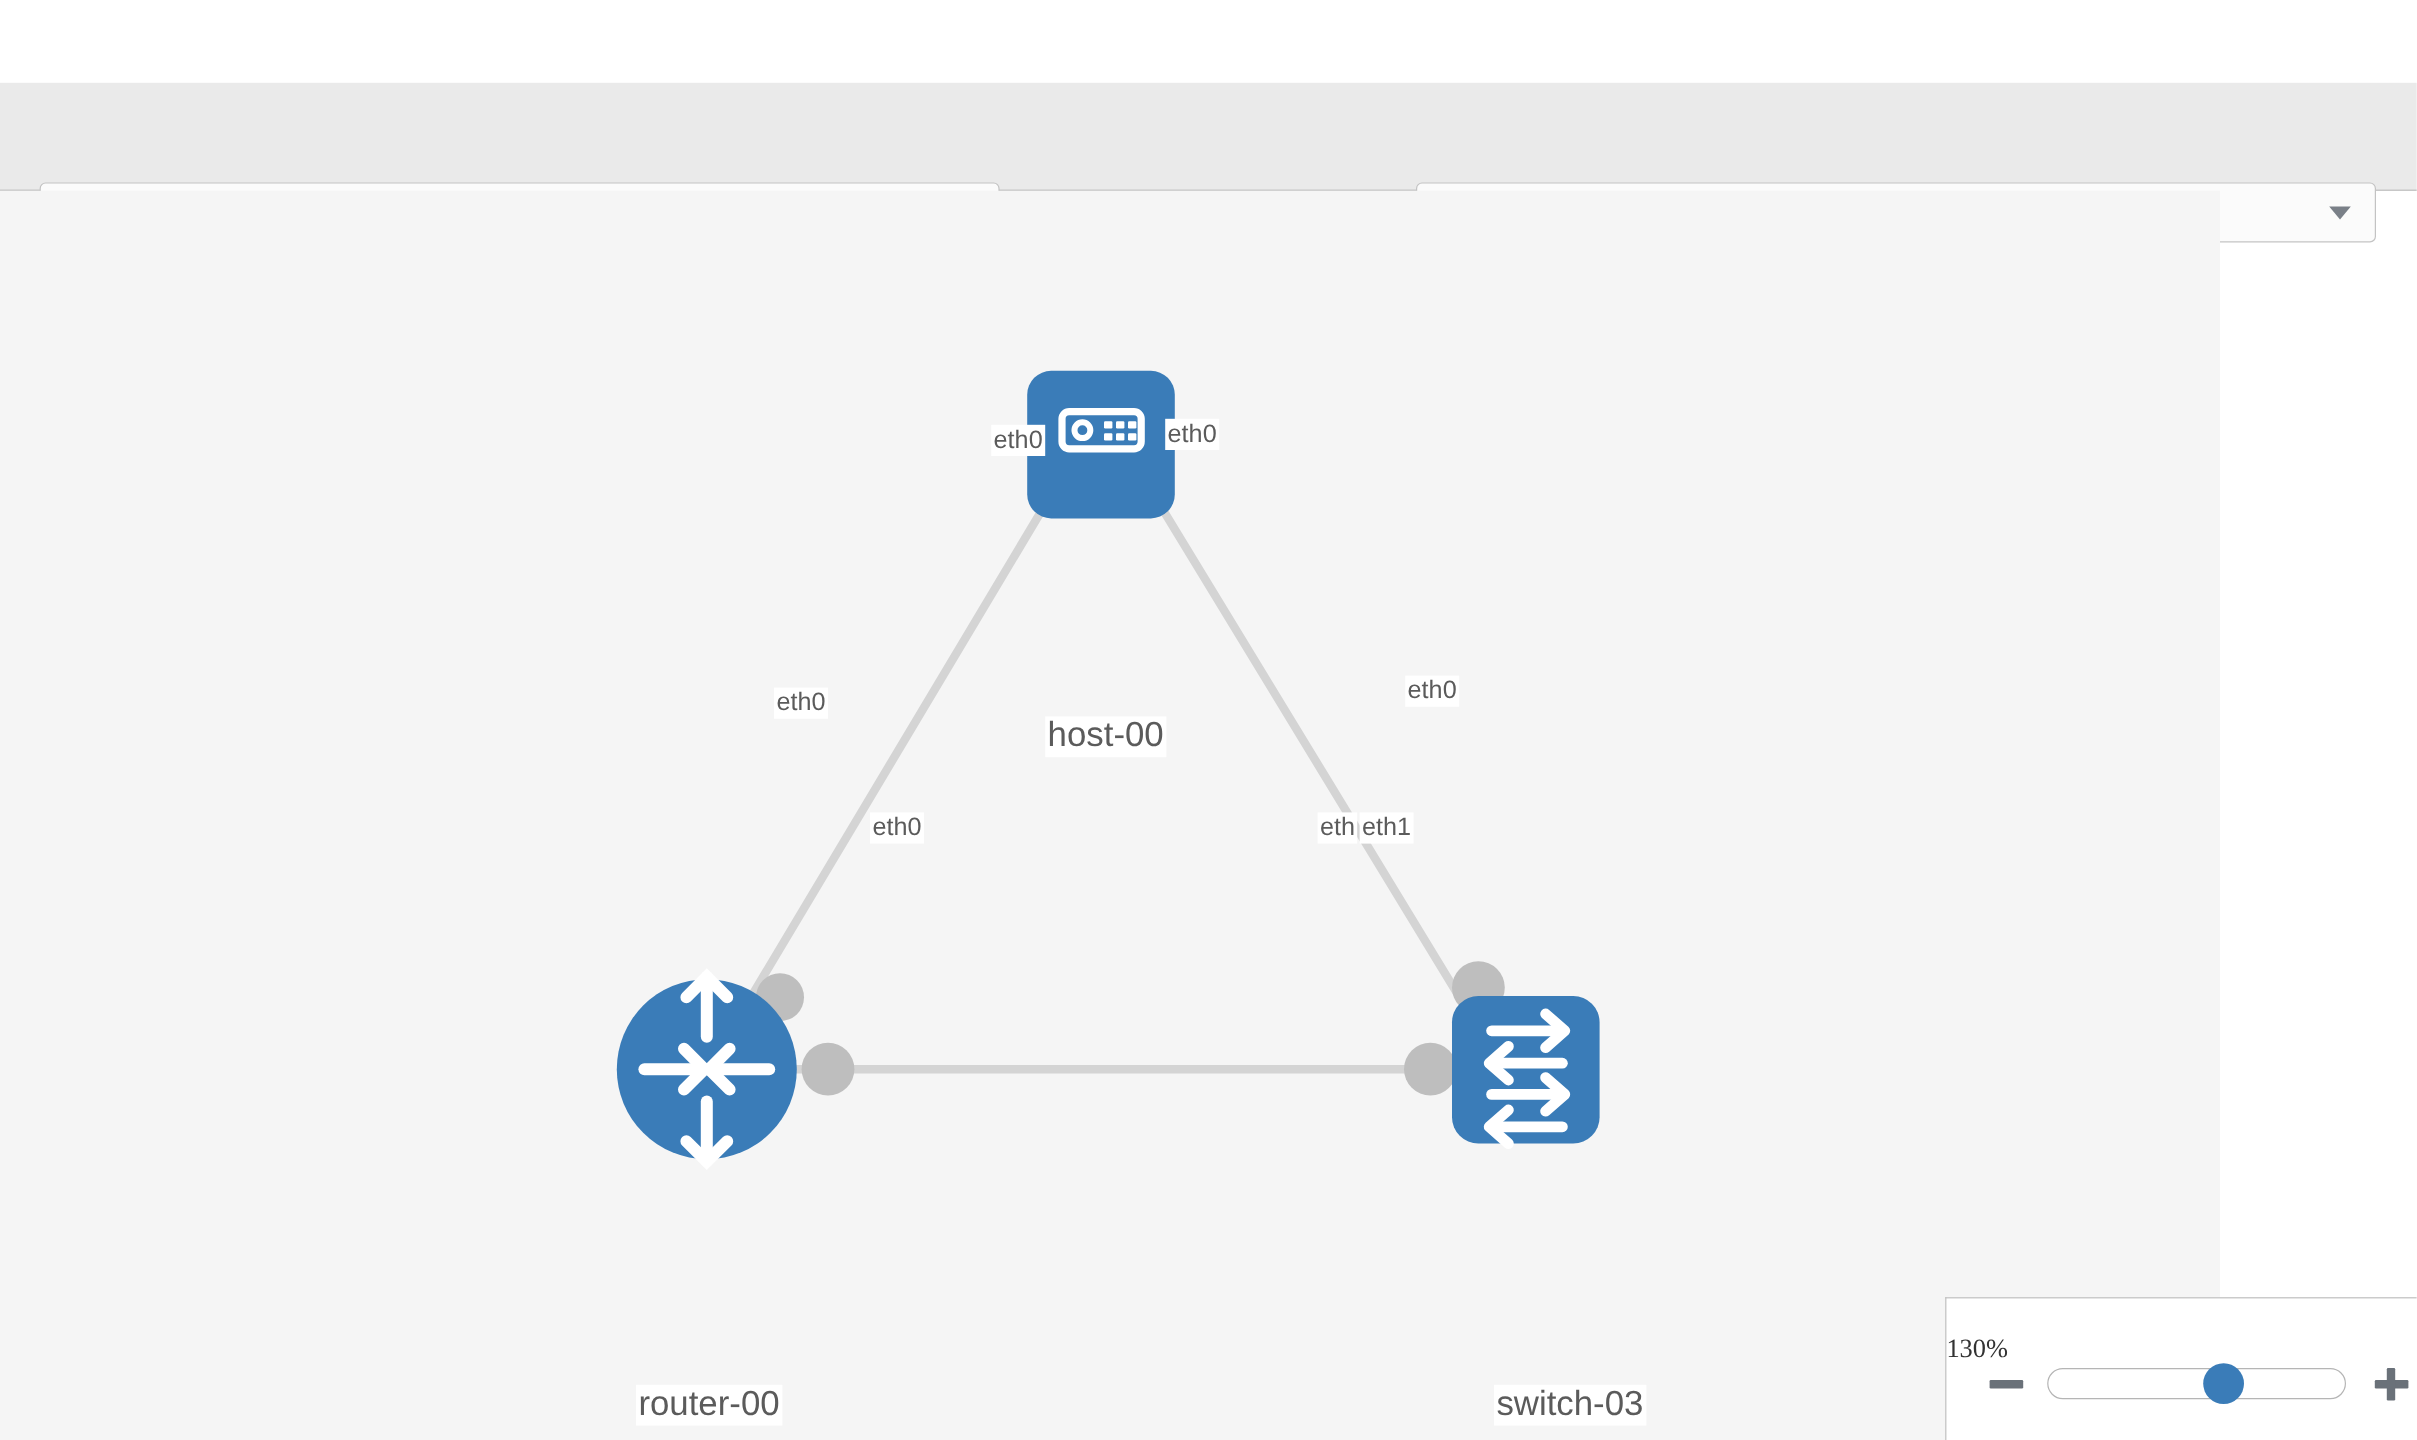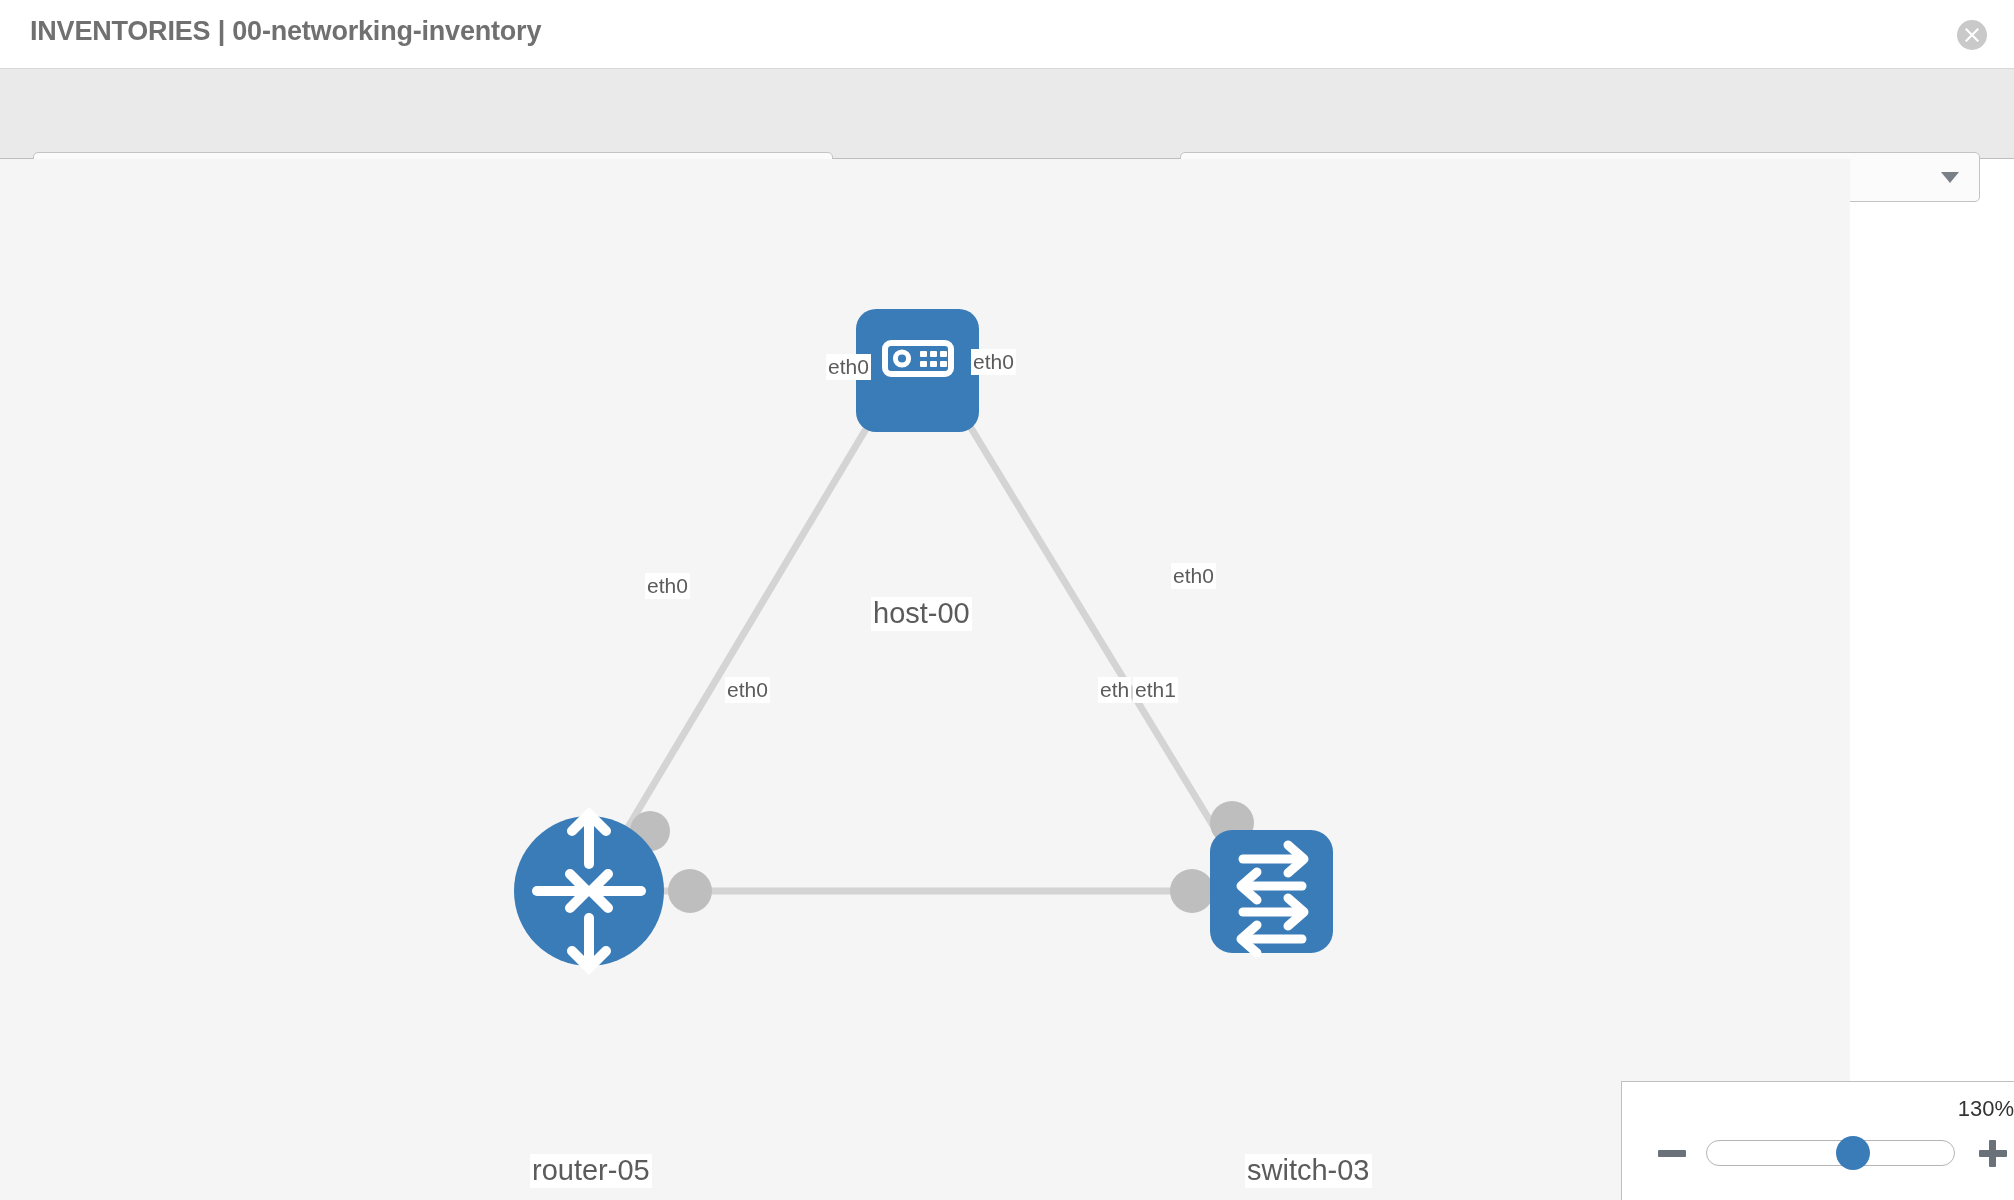--- a/index.html
+++ b/index.html
@@ -110,24 +110,25 @@
   .zoom-panel {
     position: absolute;
     left: 1621px; top: 1081px;
     width: 393px; height: 119px;
     background: #ffffff;
     border: 1px solid #bfbfbf;
     border-right: none; border-bottom: none;
   }
   .zoom-level {
     position: absolute;
-    left: 0; right: 0; top: 14px;
-    text-align: right;
+    left: 0; right: 0; top: 29px;
+    text-align: left;
     font-size: 22px;
     color: #333333;
+    font-family: Liberation Serif, serif;
   }
   .zoom-row {
     position: absolute;
     left: 0; top: 46px;
     width: 393px; height: 50px;
     display: flex; align-items: center;
   }
   .zoom-minus, .zoom-plus {
     width: 44px; height: 44px;
     position: relative;
@@ -164,28 +165,20 @@
     background: #3a7cb8;
     border-radius: 50%;
     cursor: pointer;
   }
 </style>
 </head>
 <body>
 
 <div id="app">
 
-  <div class="header">
-    <div class="page-title">INVENTORIES | 00-networking-inventory</div>
-    <div class="close-btn">
-      <svg width="30" height="30" viewBox="0 0 30 30">
-        <path d="M9.5 8 L15 13.5 L20.5 8 L22 9.5 L16.5 15 L22 20.5 L20.5 22 L15 16.5 L9.5 22 L8 20.5 L13.5 15 L8 9.5 Z" fill="#ffffff"></path>
-      </svg>
-    </div>
-  </div>
 
   <div class="toolbar">
 
     <div class="select-box" id="actions-select">
       <span class="sel-label">ACTIONS</span>
       <span class="caret"></span>
     </div>
 
     <div class="tool-icon" id="wrench-btn">
       <svg width="36" height="34" viewBox="0 0 36 34">
@@ -292,21 +285,21 @@
 
     <div class="chip chip-if" style="left:826px; top:195px;">eth0</div>
     <div class="chip chip-if" style="left:971px; top:190px;">eth0</div>
     <div class="chip chip-if" style="left:645px; top:414px;">eth0</div>
     <div class="chip chip-if" style="left:1171px; top:404px;">eth0</div>
     <div class="chip chip-if" style="left:725px; top:518px;">eth0</div>
     <div class="chip chip-if" style="left:1098px; top:518px;">eth</div>
     <div class="chip chip-if" style="left:1117px; top:518px;margin-left:16px;">eth1</div>
 
     <div class="chip chip-node" style="left:871px; top:438px;">host-00</div>
-    <div class="chip chip-node" style="left:530px; top:995px;">router-05</div>
+    <div class="chip chip-node" style="left:530px; top:995px;">router-00</div>
     <div class="chip chip-node" style="left:1245px; top:995px;">switch-03</div>
 
   </div>
 
   <div class="zoom-panel">
     <div class="zoom-level">130%</div>
     <div class="zoom-row">
       <div class="zoom-minus"></div>
       <div class="zoom-track" id="zoom-track">
         <div class="zoom-thumb" id="zoom-thumb" style="left: 59%;"></div>

